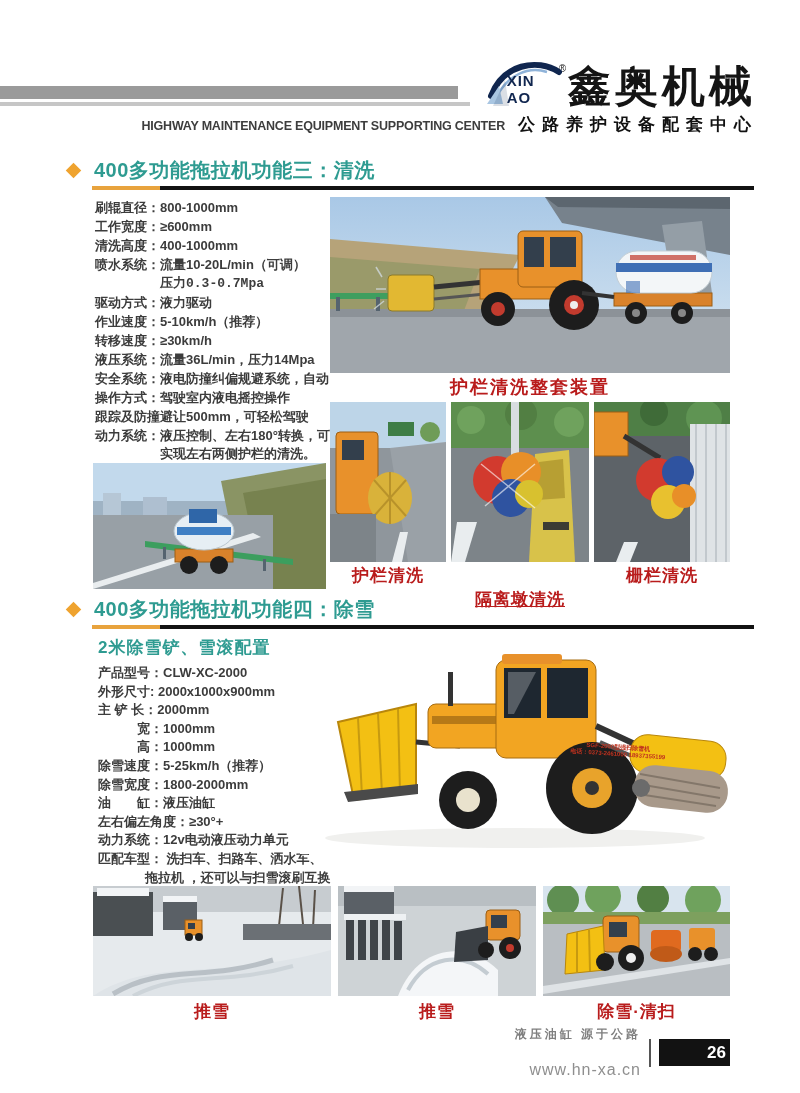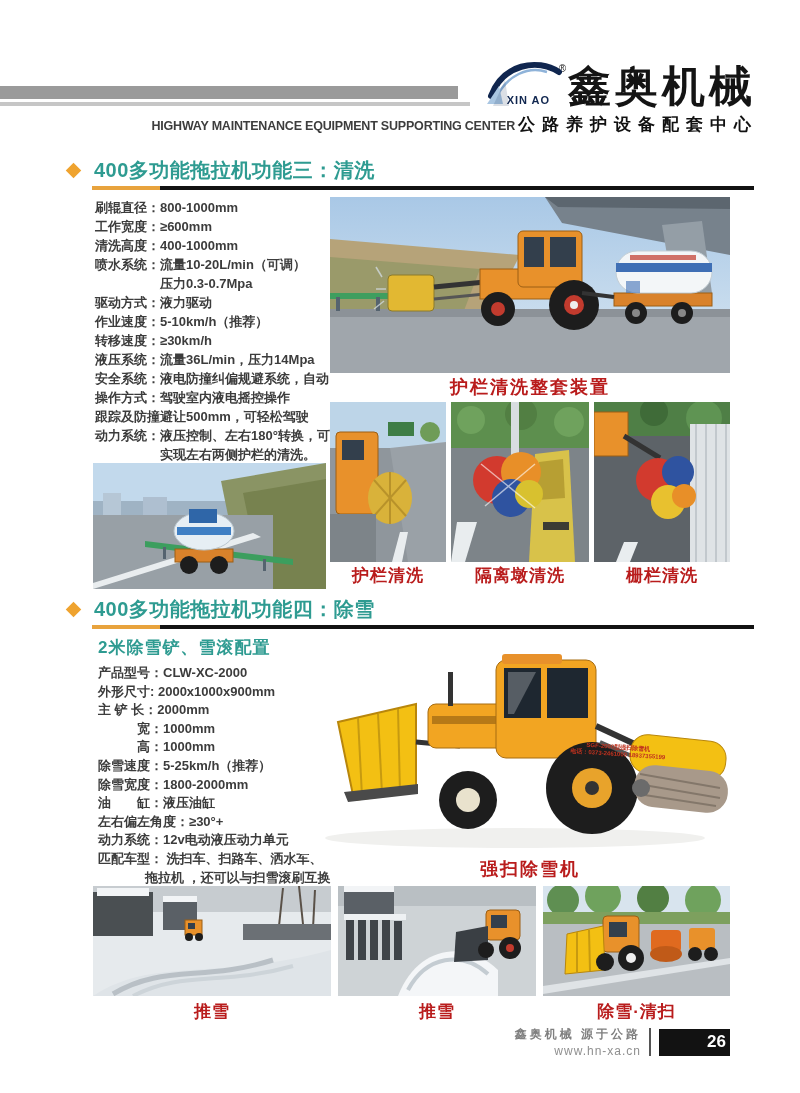--- a/index.html
+++ b/index.html
@@ -7,52 +7,52 @@
     position:relative; width:800px; height:1093px; margin:0 auto;
     background:#ffffff; overflow:hidden;
     font-family:"Liberation Sans","DejaVu Sans",sans-serif;
     color:#3c3c3c;
   }
   
   .bar-gray{position:absolute;left:0;top:86px;width:458px;height:13px;background:#9a9a9a;}
   .bar-light{position:absolute;left:0;top:102px;width:470px;height:4px;background:#c6c6c6;}
   .logo-row{position:absolute;top:56px;right:44px;display:flex;align-items:flex-end;}
   .swoosh{width:78px;height:52px;position:relative;}
-  .brand-en{position:absolute;left:22px;bottom:2px;font-size:11px;font-weight:bold;color:#10264f;letter-spacing:1px;}
+  .brand-en{position:absolute;left:22px;bottom:2px;font-size:15px;font-weight:bold;color:#10264f;letter-spacing:1px;}
   .registered{font-size:10px;color:#222;margin:0 2px 34px -4px;}
   .brand-cn{font-size:43px;font-weight:900;color:#141414;letter-spacing:4px;line-height:1;}
-  .header-sub{position:absolute;top:113px;right:42px;display:flex;align-items:baseline;gap:3px;}
+  .header-sub{position:absolute;top:113px;right:42px;display:flex;align-items:baseline;gap:13px;}
   .sub-en{font-size:12.5px;font-weight:600;color:#3d3d3d;letter-spacing:-0.2px;}
   .sub-cn{font-size:17px;font-weight:600;color:#111;letter-spacing:7px;}
   
   .sec-title{position:absolute;left:68px;display:flex;align-items:center;gap:15px;}
   .diamond{width:11px;height:11px;background:#efa32f;transform:rotate(45deg);flex:0 0 auto;}
   .sec-title-text{font-size:20px;font-weight:bold;color:#2e9b91;letter-spacing:0.5px;}
   .rule{position:absolute;left:92px;width:662px;height:4px;background:#121212;}
   .rule::before{content:"";position:absolute;left:0;top:0;width:68px;height:4px;background:#e8a33d;}
   
   .specs{position:absolute;font-size:13px;font-weight:600;color:#3c3c3c;}
   .specs-1{left:95px;top:198px;width:240px;line-height:19px;}
   .specs-2{left:98px;top:664px;width:245px;line-height:18.6px;}
-  .ind65{padding-left:65px;}
+  .ind65{padding-left:65px;font-family:Liberation Mono, monospace;}
   .ind39{padding-left:39px;}
   .ind47{padding-left:47px;}
   .s2-subtitle{position:absolute;left:98px;top:636px;font-size:17px;font-weight:bold;color:#2e9b91;letter-spacing:1px;}
   
   .photo{position:absolute;overflow:hidden;background:#dfe5e9;}
   .photo svg{display:block;width:100%;height:100%;}
   .cap{position:absolute;text-align:center;font-weight:600;color:#b91c1c;}
   .cap-main{font-size:18px;letter-spacing:2px;}
   .cap-small{font-size:17px;letter-spacing:1px;}
   .brush-label{position:absolute;right:52px;top:102px;width:120px;text-align:center;color:#c0321f;font-size:6px;line-height:7px;font-weight:bold;transform:rotate(4deg);}
   
   .footer{position:absolute;top:1026px;right:70px;display:flex;align-items:center;gap:8px;}
   .footer-texts{text-align:right;color:#8a8a8a;}
   .footer-slogan{font-size:12px;letter-spacing:3px;font-weight:600;color:#7f7f7f;}
-  .footer-site{font-size:12px;letter-spacing:1px;margin-top:1px;color:#8f8f8f;}
+  .footer-site{font-size:16px;letter-spacing:1px;margin-top:18px;color:#8f8f8f;}
   .footer-div{width:2px;height:28px;background:#555;}
   .page-box{width:27px;height:27px;background:#121212;color:#fff;display:flex;align-items:center;justify-content:center;font-size:17px;font-weight:bold;padding-left:44px;}
 </style>
 </head>
 <body>
 
 <div class="page">
 
   <div class="bar-gray"></div>
   <div class="bar-light"></div>
@@ -210,21 +210,21 @@
       <line x1="30" y1="34" x2="66" y2="56" stroke="#333" stroke-width="5"></line>
       <circle cx="64" cy="78" r="22" fill="#d23a2e"></circle>
       <circle cx="84" cy="70" r="16" fill="#2f53a0"></circle>
       <circle cx="74" cy="100" r="17" fill="#e8c12f"></circle>
       <circle cx="90" cy="94" r="12" fill="#e88f28"></circle>
       <polygon points="30,140 44,140 36,160 22,160" fill="#e9edef"></polygon>
     </svg>
   </div>
 
   <div class="cap cap-small" style="left:330px;top:564px;width:116px;">护栏清洗</div>
-  <div class="cap cap-small" style="left:451px;top:564px;width:138px;">隔离墩清洗</div>
+  <div class="cap cap-small" style="left:451px;top:588px;width:138px;text-decoration:underline;">隔离墩清洗</div>
   <div class="cap cap-small" style="left:594px;top:564px;width:136px;">栅栏清洗</div>
 
   <div class="photo" style="left:93px;top:463px;width:233px;height:126px;">
     <svg viewBox="0 0 233 126" preserveAspectRatio="none">
       <rect width="233" height="126" fill="#c2d9ec"></rect>
       <rect x="0" y="38" width="140" height="14" fill="#9fb3c4"></rect>
       <rect x="10" y="30" width="18" height="22" fill="#b6c7d6"></rect>
         <rect x="50" y="34" width="24" height="18" fill="#aebfd0"></rect>
       <polygon points="128,18 233,0 233,126 150,126" fill="#8a9464"></polygon>
       <polygon points="150,30 233,16 233,126 170,126" fill="#77824f"></polygon>
@@ -304,21 +304,20 @@
           <line x1="338" y1="142" x2="420" y2="156"></line>
           <line x1="338" y1="152" x2="416" y2="164"></line>
       </g>
       <circle cx="341" cy="146" r="9" fill="#6b6b6b"></circle>
     </svg>
     <div class="brush-label">
       <div>SGF-2000型强扫除雪机</div>
       <div>电话：0373-2461000 18937355199</div>
     </div>
   </div>
-  <div class="cap cap-main" style="left:420px;top:857px;width:220px;">强扫除雪机</div>
 
   <div class="photo" style="left:93px;top:886px;width:238px;height:110px;">
     <svg viewBox="0 0 238 110" preserveAspectRatio="none">
       <rect width="238" height="110" fill="#e6eaed"></rect>
       <rect x="0" y="0" width="238" height="26" fill="#c7ccd0"></rect>
       <rect x="0" y="6" width="60" height="44" fill="#4a4f52"></rect>
       <rect x="4" y="2" width="52" height="8" fill="#f2f4f6"></rect>
       <rect x="70" y="14" width="34" height="30" fill="#5a6066"></rect>
       <rect x="70" y="10" width="34" height="6" fill="#f2f4f6"></rect>
       <g stroke="#5a5148" stroke-width="2">
@@ -387,20 +386,20 @@
         <circle cx="168" cy="68" r="7" fill="#1d1d1d"></circle>
     </svg>
   </div>
 
   <div class="cap cap-small" style="left:93px;top:1000px;width:238px;">推雪</div>
   <div class="cap cap-small" style="left:338px;top:1000px;width:198px;">推雪</div>
   <div class="cap cap-small" style="left:543px;top:1000px;width:187px;">除雪·清扫</div>
 
   <div class="footer">
     <div class="footer-texts">
-      <div class="footer-slogan">鑫奥机械  源于公路</div>
+      <div class="footer-slogan">液压油缸  源于公路</div>
       <div class="footer-site">www.hn-xa.cn</div>
     </div>
     <div class="footer-div"></div>
     <div class="page-box">26</div>
   </div>
 
 </div>
 
 </body></html>

